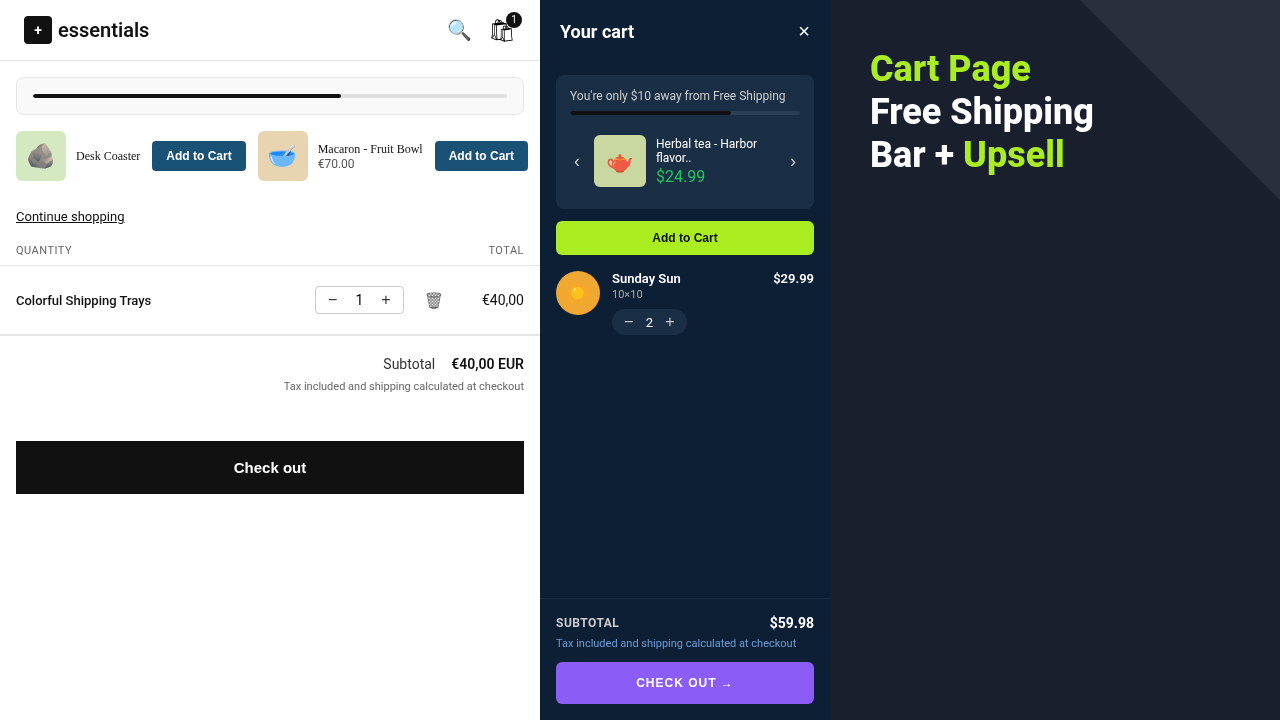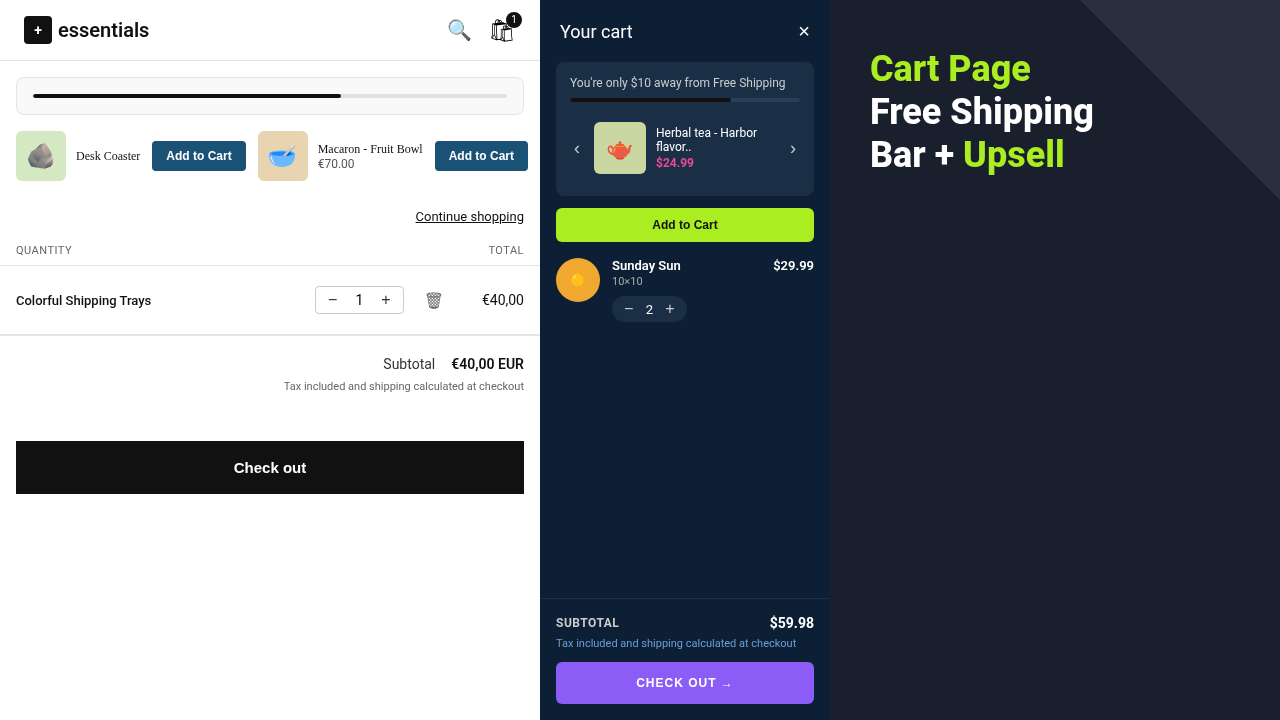--- a/index.html
+++ b/index.html
@@ -142,21 +142,20 @@
       color: #fff;
       border: none;
       border-radius: 4px;
       padding: 8px 14px;
       font-size: 12px;
       font-weight: 600;
       cursor: pointer;
       white-space: nowrap;
     }
     .continue-shopping {
-      text-align: right;
       padding: 12px 16px;
       font-size: 13px;
       color: #111;
       text-decoration: underline;
       cursor: pointer;
     }
     .cart-table-header {
       display: flex;
       justify-content: space-between;
       padding: 8px 16px;
@@ -268,35 +267,35 @@
     }
     .drawer-header {
       display: flex;
       justify-content: space-between;
       align-items: center;
       padding: 20px 20px 16px;
       color: #fff;
     }
     .drawer-title {
       font-size: 18px;
-      font-weight: 400;
+      font-weight: 700;
       color: #fff;
       text-align: center;
     }
     .close-btn {
       background: none;
       border: none;
       color: #fff;
       font-size: 20px;
       cursor: pointer;
     }
 
     
     .drawer-shipping-bar {
-      margin: 3px 16px 12px;
+      margin: 16px 16px 12px;
       background: #1a2f45;
       border-radius: 8px;
       padding: 14px;
     }
     .drawer-shipping-text {
       font-size: 12px;
       color: #ccc;
       margin-bottom: 8px;
     }
     .drawer-progress-bg {
@@ -341,23 +340,23 @@
     }
     .drawer-upsell-info {
       flex: 1;
     }
     .drawer-upsell-name {
       font-size: 12px;
       color: #fff;
       margin-bottom: 2px;
     }
     .drawer-upsell-price {
-      font-size: 12px;
-      color: #ec4899;
-      font-weight: 700;
+      font-size: 16px;
+      color: #22c55e;
+      font-weight: 400;
     }
     .drawer-add-btn {
       background: #aaee22;
       color: #111;
       border: none;
       border-radius: 6px;
       padding: 10px;
       font-size: 12px;
       font-weight: 700;
       cursor: pointer;

